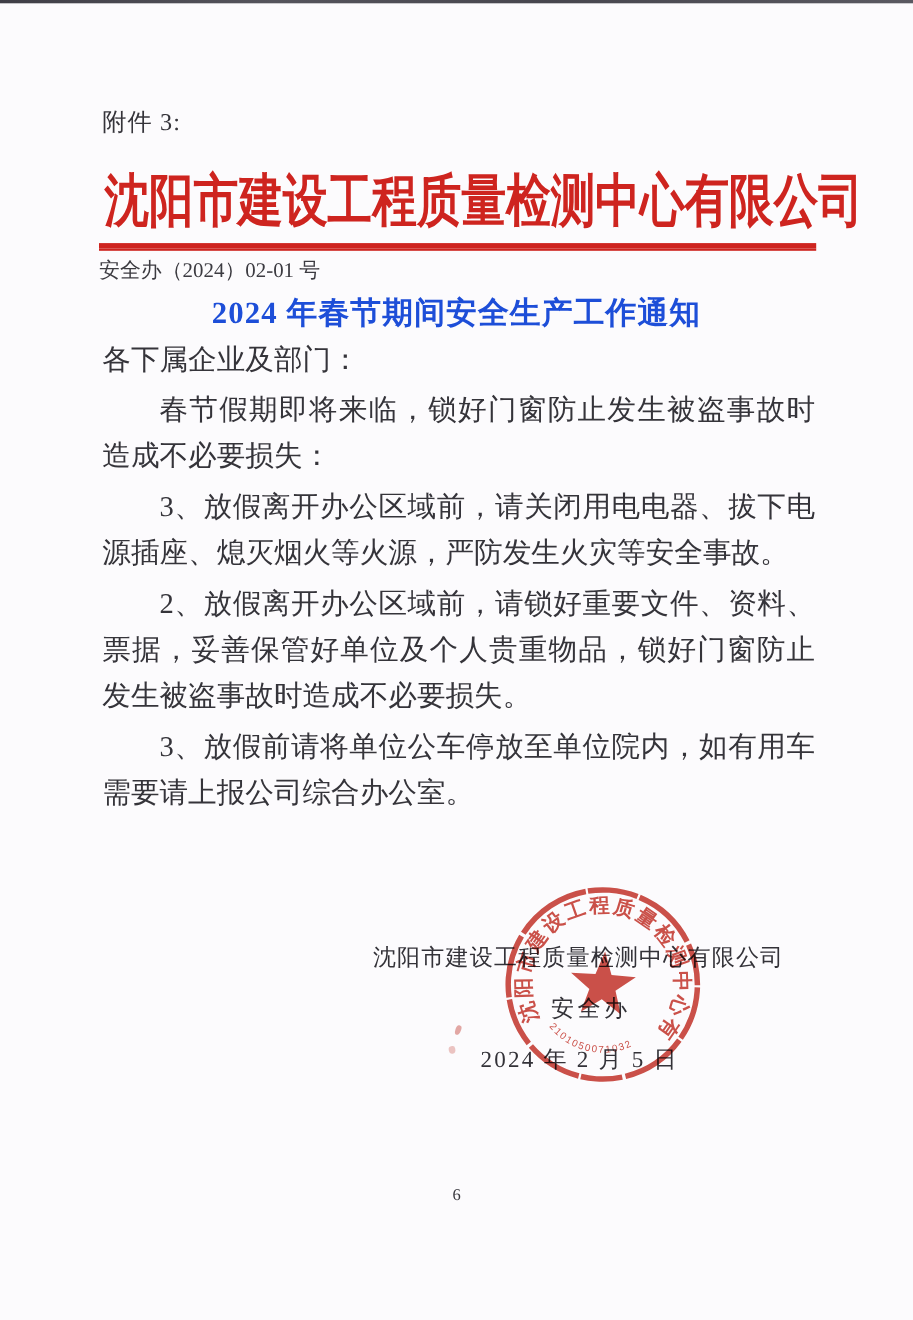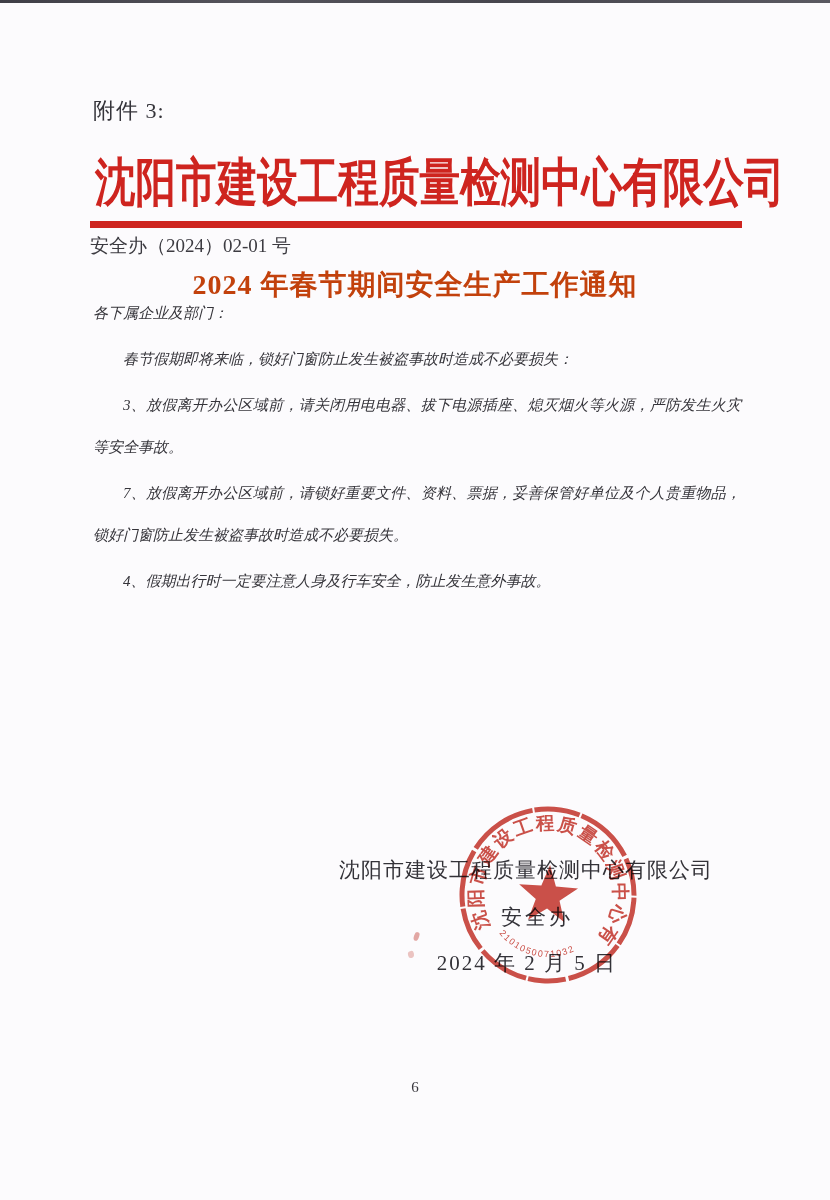--- a/index.html
+++ b/index.html
@@ -65,32 +65,31 @@
     color: #3c3b41;
   }
 
   .notice-title {
     position: absolute;
     left: 0; top: 266px;
     width: 100%;
     text-align: center;
     font-size: 28px;
     font-weight: bold;
-    color: #c2410c;
+    color: #1d4ed8;
     letter-spacing: 1px;
   }
 
   .body-text {
     position: absolute;
-    left: 93px; top: 292px;
+    left: 93px; top: 306px;
     width: 648px;
-    font-size: 15px;
+    font-size: 26px;
     line-height: 42px;
     text-align: justify;
-    font-style: italic;
   }
   .body-text p { margin-bottom: 4px; }
   .body-text p.indent { text-indent: 2em; }
 
   .sig-company, .sig-dept, .sig-date {
     position: absolute;
     font-size: 21px;
     white-space: nowrap;
     color: #333238;
   }
@@ -143,22 +142,22 @@
   <div class="letterhead-rule"></div>
 
   <div class="doc-number">安全办（2024）02-01 号</div>
 
   <h1 class="notice-title">2024 年春节期间安全生产工作通知</h1>
 
   <div class="body-text">
     <p>各下属企业及部门：</p>
     <p class="indent">春节假期即将来临，锁好门窗防止发生被盗事故时造成不必要损失：</p>
     <p class="indent">3、放假离开办公区域前，请关闭用电电器、拔下电源插座、熄灭烟火等火源，严防发生火灾等安全事故。</p>
-    <p class="indent">7、放假离开办公区域前，请锁好重要文件、资料、票据，妥善保管好单位及个人贵重物品，锁好门窗防止发生被盗事故时造成不必要损失。</p>
-    <p class="indent">4、假期出行时一定要注意人身及行车安全，防止发生意外事故。</p>
+    <p class="indent">2、放假离开办公区域前，请锁好重要文件、资料、票据，妥善保管好单位及个人贵重物品，锁好门窗防止发生被盗事故时造成不必要损失。</p>
+    <p class="indent">3、放假前请将单位公车停放至单位院内，如有用车需要请上报公司综合办公室。</p>
   </div>
 
   <div class="sig-company">沈阳市建设工程质量检测中心有限公司</div>
   <div class="sig-dept">安全办</div>
   <div class="sig-date">2024 年 2 月 5 日</div>
 
   <svg class="company-seal" viewBox="0 0 190 190" xmlns="http://www.w3.org/2000/svg" aria-hidden="true">
     <defs>
       <path id="sealArcTop" d="M 40.9 132.9 A 66 66 0 1 1 149.1 132.9" fill="none"></path>
       <path id="sealArcBottom" d="M 41.3 126 A 62 62 0 0 0 148.7 126" fill="none"></path>

